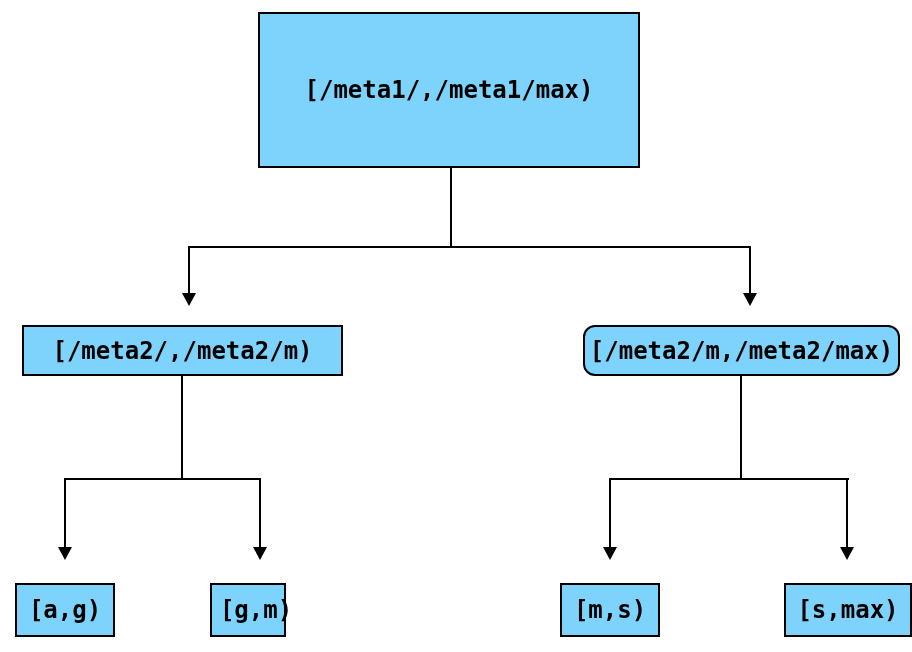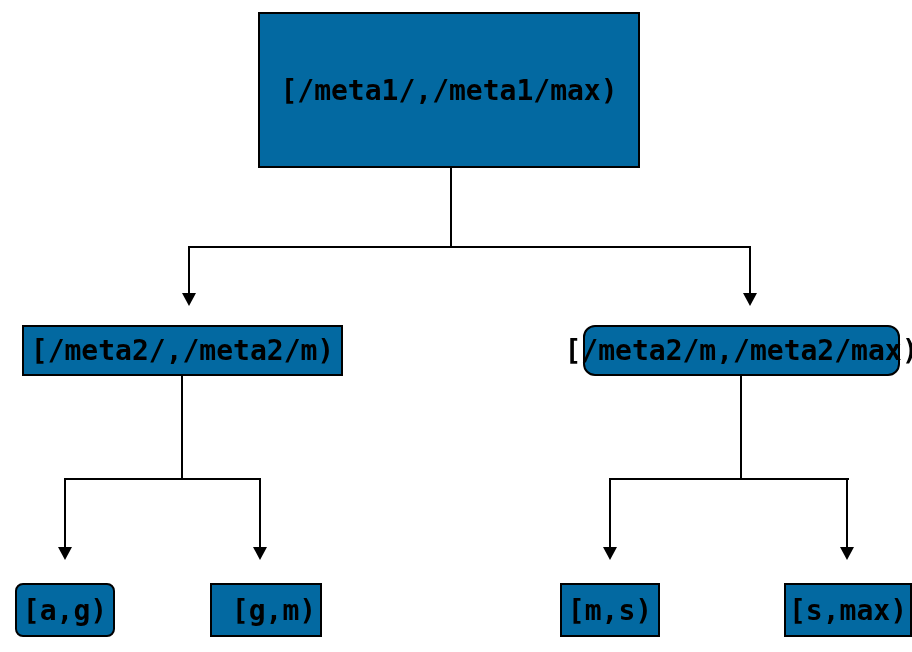--- a/index.html
+++ b/index.html
@@ -13,25 +13,25 @@
     height: 652px;
     background: #ffffff;
     font-family: "DejaVu Sans Mono", "Liberation Mono", monospace;
     color: #000000;
     overflow: hidden;
   }
   .node {
     position: absolute;
     box-sizing: border-box;
     border: 2px solid #000000;
-    background: #0369a1;
+    background: #7dd3fc;
     display: flex;
     align-items: center;
     justify-content: center;
-    font-size: 28px;
+    font-size: 24px;
     font-weight: bold;
     letter-spacing: 0;
     white-space: nowrap;
   }
   .line {
     position: absolute;
     background: #000000;
   }
   .arrow {
     position: absolute;
@@ -39,22 +39,22 @@
     height: 0;
     border-left: 7px solid transparent;
     border-right: 7px solid transparent;
     border-top: 13px solid #000000;
   }
 
   
   .node-root   { left: 258px; top: 12px;  width: 382px; height: 156px; }
   .node-l      { left: 22px;  top: 325px; width: 321px; height: 51px;  }
   .node-r      { left: 583px; top: 325px; width: 317px; height: 51px; border-radius: 12px;  }
-  .node-ag     { left: 15px;  top: 583px; width: 100px; height: 54px; border-radius: 8px;  }
-  .node-gm     { left: 210px; top: 583px; width: 112px; height: 54px; padding-left: 16px;  }
+  .node-ag     { left: 15px;  top: 583px; width: 100px; height: 54px;  }
+  .node-gm     { left: 210px; top: 583px; width: 76px; height: 54px; padding-left: 16px;  }
   .node-ms     { left: 560px; top: 583px; width: 100px; height: 54px;  }
   .node-smax   { left: 784px; top: 583px; width: 128px; height: 54px;  }
 
   
   .e1-stem    { left: 450px; top: 168px; width: 2px;   height: 80px; }
   .e1-bar     { left: 188px; top: 246px; width: 563px; height: 2px;  }
   .e1-dropL   { left: 188px; top: 248px; width: 2px;   height: 45px; }
   .e1-dropR   { left: 749px; top: 248px; width: 2px;   height: 45px; }
   .e1-arrowL  { left: 182px; top: 293px; }
   .e1-arrowR  { left: 743px; top: 293px; }

